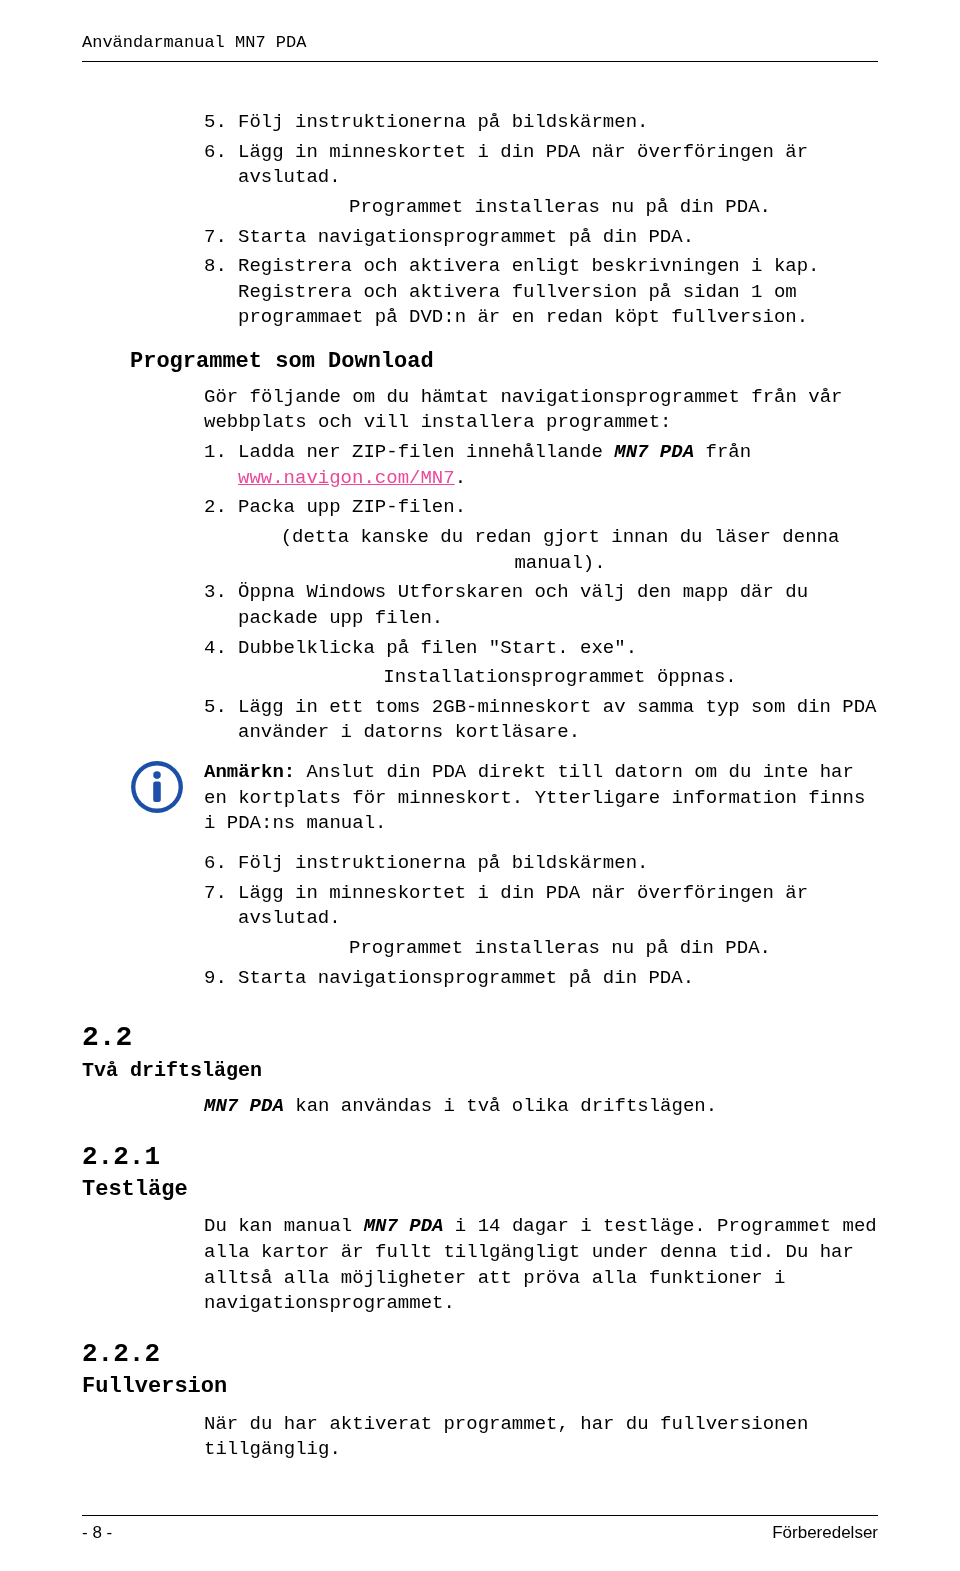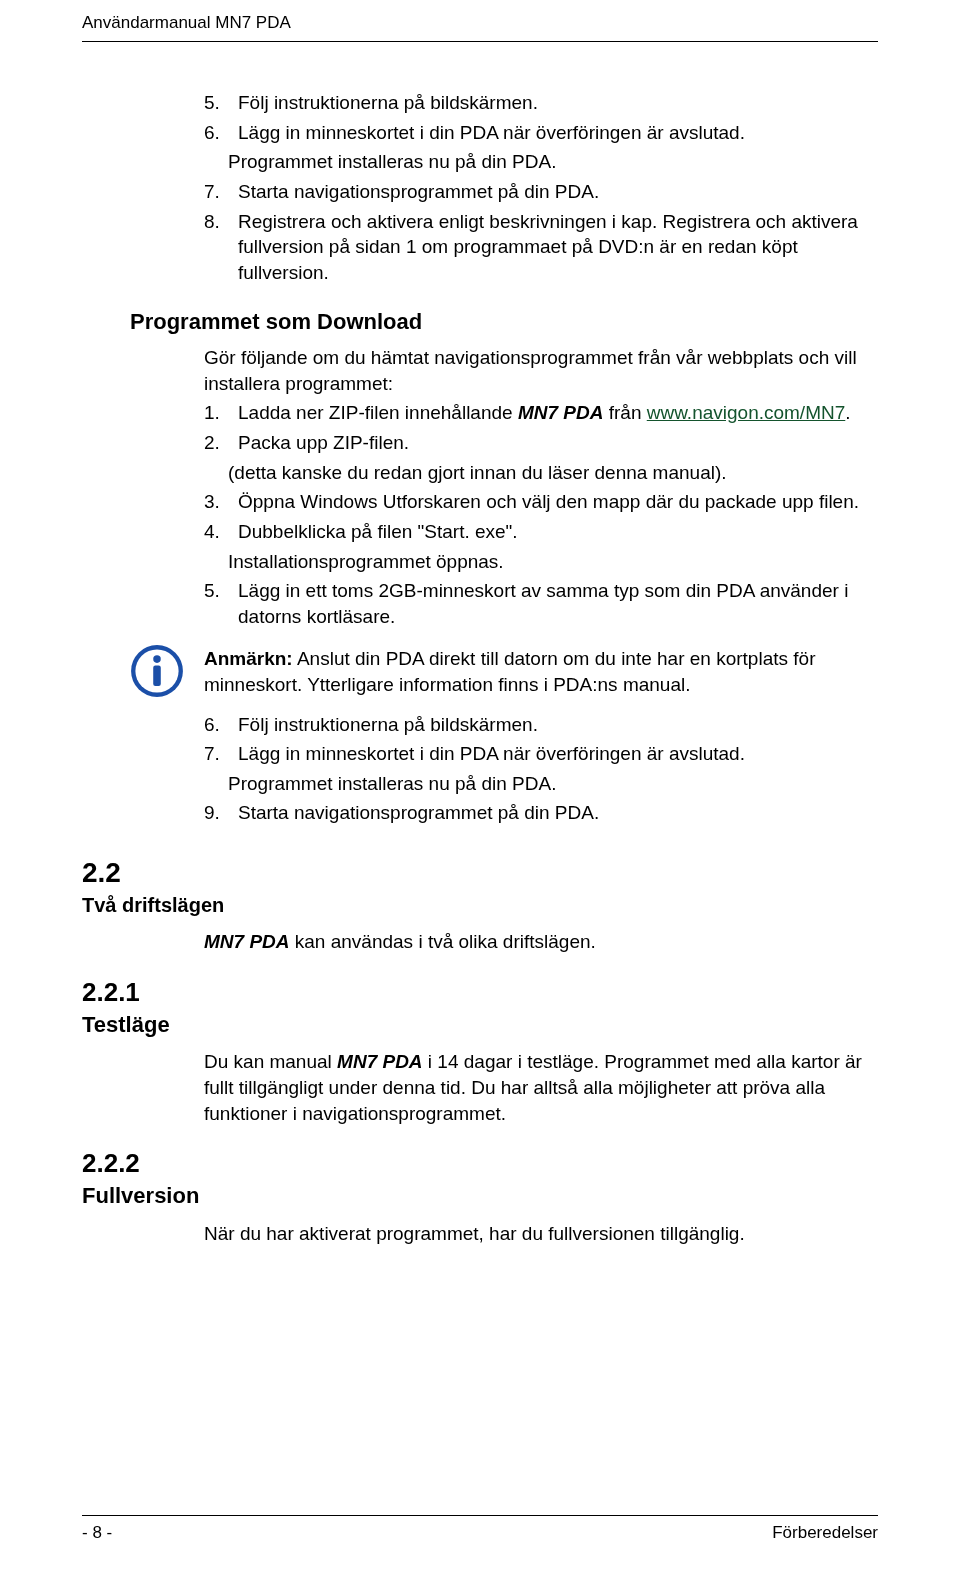--- a/index.html
+++ b/index.html
@@ -7,21 +7,22 @@
     font-family: Arial, Helvetica, sans-serif;
     background: #fff;
     color: #000;
     width: 960px;
     height: 1571px;
     position: relative;
     font-size: 19px;
     line-height: 1.35;
   }
   .page {
-    padding: 12px 82px 0 82px;
+    padding: 32px 82px 0 82px;
+    font-family: Liberation Mono, monospace;
   }
   .header-title {
     font-size: 17px;
     margin-bottom: 6px;
   }
   hr.top-rule {
     border: none;
     border-top: 1px solid #000;
     margin-bottom: 48px;
   }
@@ -31,45 +32,46 @@
   .list-item {
     display: flex;
     margin-bottom: 4px;
   }
   .list-num {
     width: 34px;
     flex-shrink: 0;
   }
   .list-text { flex: 1; }
   .sub-indent {
-    margin-left: 24px;
+    margin-left: 38px;
     margin-bottom: 4px;
+    text-align: center;
   }
   .h2 {
     font-size: 22px;
     font-weight: bold;
-    margin-top: 22px;
+    margin-top: 16px;
     margin-bottom: 8px;
   }
   .para {
     margin-bottom: 4px;
   }
   a.link {
-    color: #14532d;
+    color: #ec4899;
     text-decoration: underline;
   }
   .product {
     font-style: italic;
     font-weight: bold;
   }
   .bold { font-weight: bold; }
 
   .note-row {
     display: flex;
-    align-items: flex-end;
+    align-items: flex-start;
     margin-top: 14px;
     margin-bottom: 14px;
   }
   .note-icon {
     width: 54px;
     height: 54px;
     margin-left: 48px;
     margin-right: 20px;
     flex-shrink: 0;
   }

